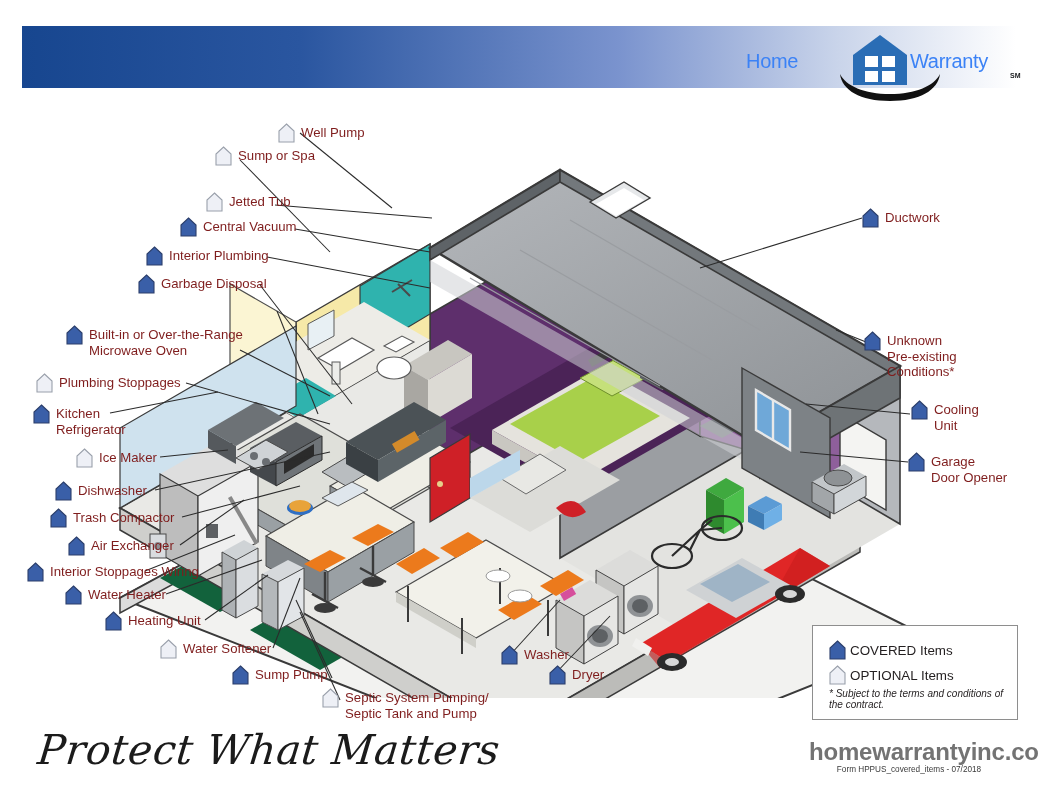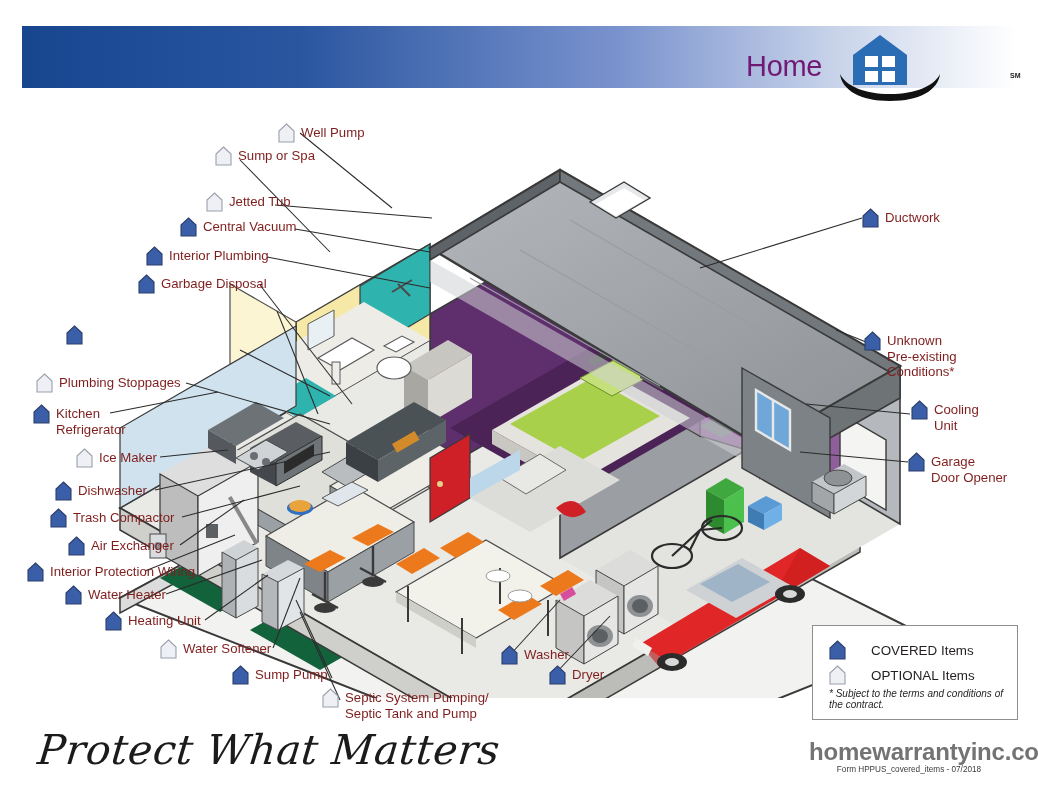--- a/index.html
+++ b/index.html
@@ -18,21 +18,21 @@
     background:linear-gradient(to right,#17468f 0%,#2a56a0 28%,#7a93ce 60%,#c9d4ea 82%,#ffffff 100%);
   }
   .header-title{
     position:absolute;left:40px;top:30px;color:#ffffff;
     font-size:19px;line-height:25px;letter-spacing:.2px;
   }
   .header-title .l2{font-style:italic;}
 
   
   .logo{position:absolute;left:742px;top:28px;width:276px;height:72px;}
-  .logo-word{position:absolute;font-size:29px;color:#701a75;letter-spacing:-.3px;}
+  .logo-word{position:absolute;font-size:20px;color:#3b82f6;letter-spacing:-.3px;}
   .logo-home{left:4px;top:22px;}
   .logo-warranty{left:168px;top:22px;}
   .logo-sm{position:absolute;left:268px;top:44px;font-size:7px;color:#17191c;font-weight:bold;}
   .logo-house{position:absolute;left:110px;top:6px;width:56px;height:52px;}
   .logo-hand{position:absolute;left:96px;top:44px;width:104px;height:30px;}
 
   
   .illus{position:absolute;left:0;top:78px;width:1038px;height:620px;}
 
   
@@ -47,21 +47,21 @@
 
   
   .leaders{position:absolute;left:0;top:0;width:1038px;height:800px;pointer-events:none;}
   .leaders line,.leaders polyline{stroke:#2b2b2b;stroke-width:1.05;fill:none;}
 
   
   .legend{
     position:absolute;left:812px;top:625px;width:204px;height:93px;
     border:1px solid #8e8e8e;background:#ffffff;
   }
-  .legend-row{position:absolute;display:flex;align-items:center;gap:25px;left:16px;}
+  .legend-row{position:absolute;display:flex;align-items:center;gap:4px;left:16px;}
   .legend-row .lt{font-size:13.4px;color:#231f20;}
   .legend-note{
     position:absolute;left:16px;top:62px;width:178px;
     font-size:10px;line-height:11px;font-style:italic;color:#231f20;
   }
 
   
   .tagline{
     position:absolute;left:38px;top:726px;
     font-family:"DejaVu Serif", serif;
@@ -89,20 +89,21 @@
     <svg class="logo-house" viewBox="0 0 56 52">
       <path d="M28 1 L55 21 L55 51 L1 51 L1 21 Z" fill="#2a6db5"></path>
       <rect x="13" y="22" width="13" height="11" fill="#ffffff"></rect>
       <rect x="30" y="22" width="13" height="11" fill="#ffffff"></rect>
       <rect x="13" y="37" width="13" height="11" fill="#ffffff"></rect>
       <rect x="30" y="37" width="13" height="11" fill="#ffffff"></rect>
     </svg>
     <svg class="logo-hand" viewBox="0 0 104 30">
       <path d="M2 2 C4 18 22 29 52 29 C82 29 100 18 102 2 C96 14 78 22 52 22 C26 22 8 14 2 2 Z" fill="#111111"></path>
     </svg>
+    <div class="logo-word logo-warranty">Warranty</div>
     <div class="logo-sm">SM</div>
   </div>
 
   <svg class="illus" viewBox="0 0 1038 620">
     <defs>
       <linearGradient id="roofg" x1="0" y1="0" x2="1" y2="1">
         <stop offset="0" stop-color="#b4b7bb"></stop>
           <stop offset="1" stop-color="#8d9195"></stop>
       </linearGradient>
     </defs>
@@ -380,20 +381,22 @@
   <div class="lbl" style="left:138px;top:274px">
     <svg class="mk cov" viewBox="0 0 17 20">
         <path d="M8.5 1 L16 8 L16 19 L1 19 L1 8 Z"></path>
       </svg>
     <span class="tx">Garbage Disposal</span>
   </div>
   <div class="lbl" style="left:66px;top:325px">
     <svg class="mk cov" viewBox="0 0 17 20">
         <path d="M8.5 1 L16 8 L16 19 L1 19 L1 8 Z"></path>
       </svg>
+    <span class="tx">Built-in or Over-the-Range
+Microwave Oven</span>
   </div>
   <div class="lbl" style="left:36px;top:373px">
     <svg class="mk opt" viewBox="0 0 17 20">
         <path d="M8.5 1 L16 8 L16 19 L1 19 L1 8 Z"></path>
       </svg>
     <span class="tx">Plumbing Stoppages</span>
   </div>
   <div class="lbl" style="left:33px;top:404px">
     <svg class="mk cov" viewBox="0 0 17 20">
         <path d="M8.5 1 L16 8 L16 19 L1 19 L1 8 Z"></path>
@@ -422,21 +425,21 @@
   <div class="lbl" style="left:68px;top:536px">
     <svg class="mk cov" viewBox="0 0 17 20">
         <path d="M8.5 1 L16 8 L16 19 L1 19 L1 8 Z"></path>
       </svg>
     <span class="tx">Air Exchanger</span>
   </div>
   <div class="lbl" style="left:27px;top:562px">
     <svg class="mk cov" viewBox="0 0 17 20">
         <path d="M8.5 1 L16 8 L16 19 L1 19 L1 8 Z"></path>
       </svg>
-    <span class="tx">Interior Protection Wiring</span>
+    <span class="tx">Interior Stoppages Wiring</span>
   </div>
   <div class="lbl" style="left:65px;top:585px">
     <svg class="mk cov" viewBox="0 0 17 20">
         <path d="M8.5 1 L16 8 L16 19 L1 19 L1 8 Z"></path>
       </svg>
     <span class="tx">Water Heater</span>
   </div>
   <div class="lbl" style="left:105px;top:611px">
     <svg class="mk cov" viewBox="0 0 17 20">
         <path d="M8.5 1 L16 8 L16 19 L1 19 L1 8 Z"></path>

